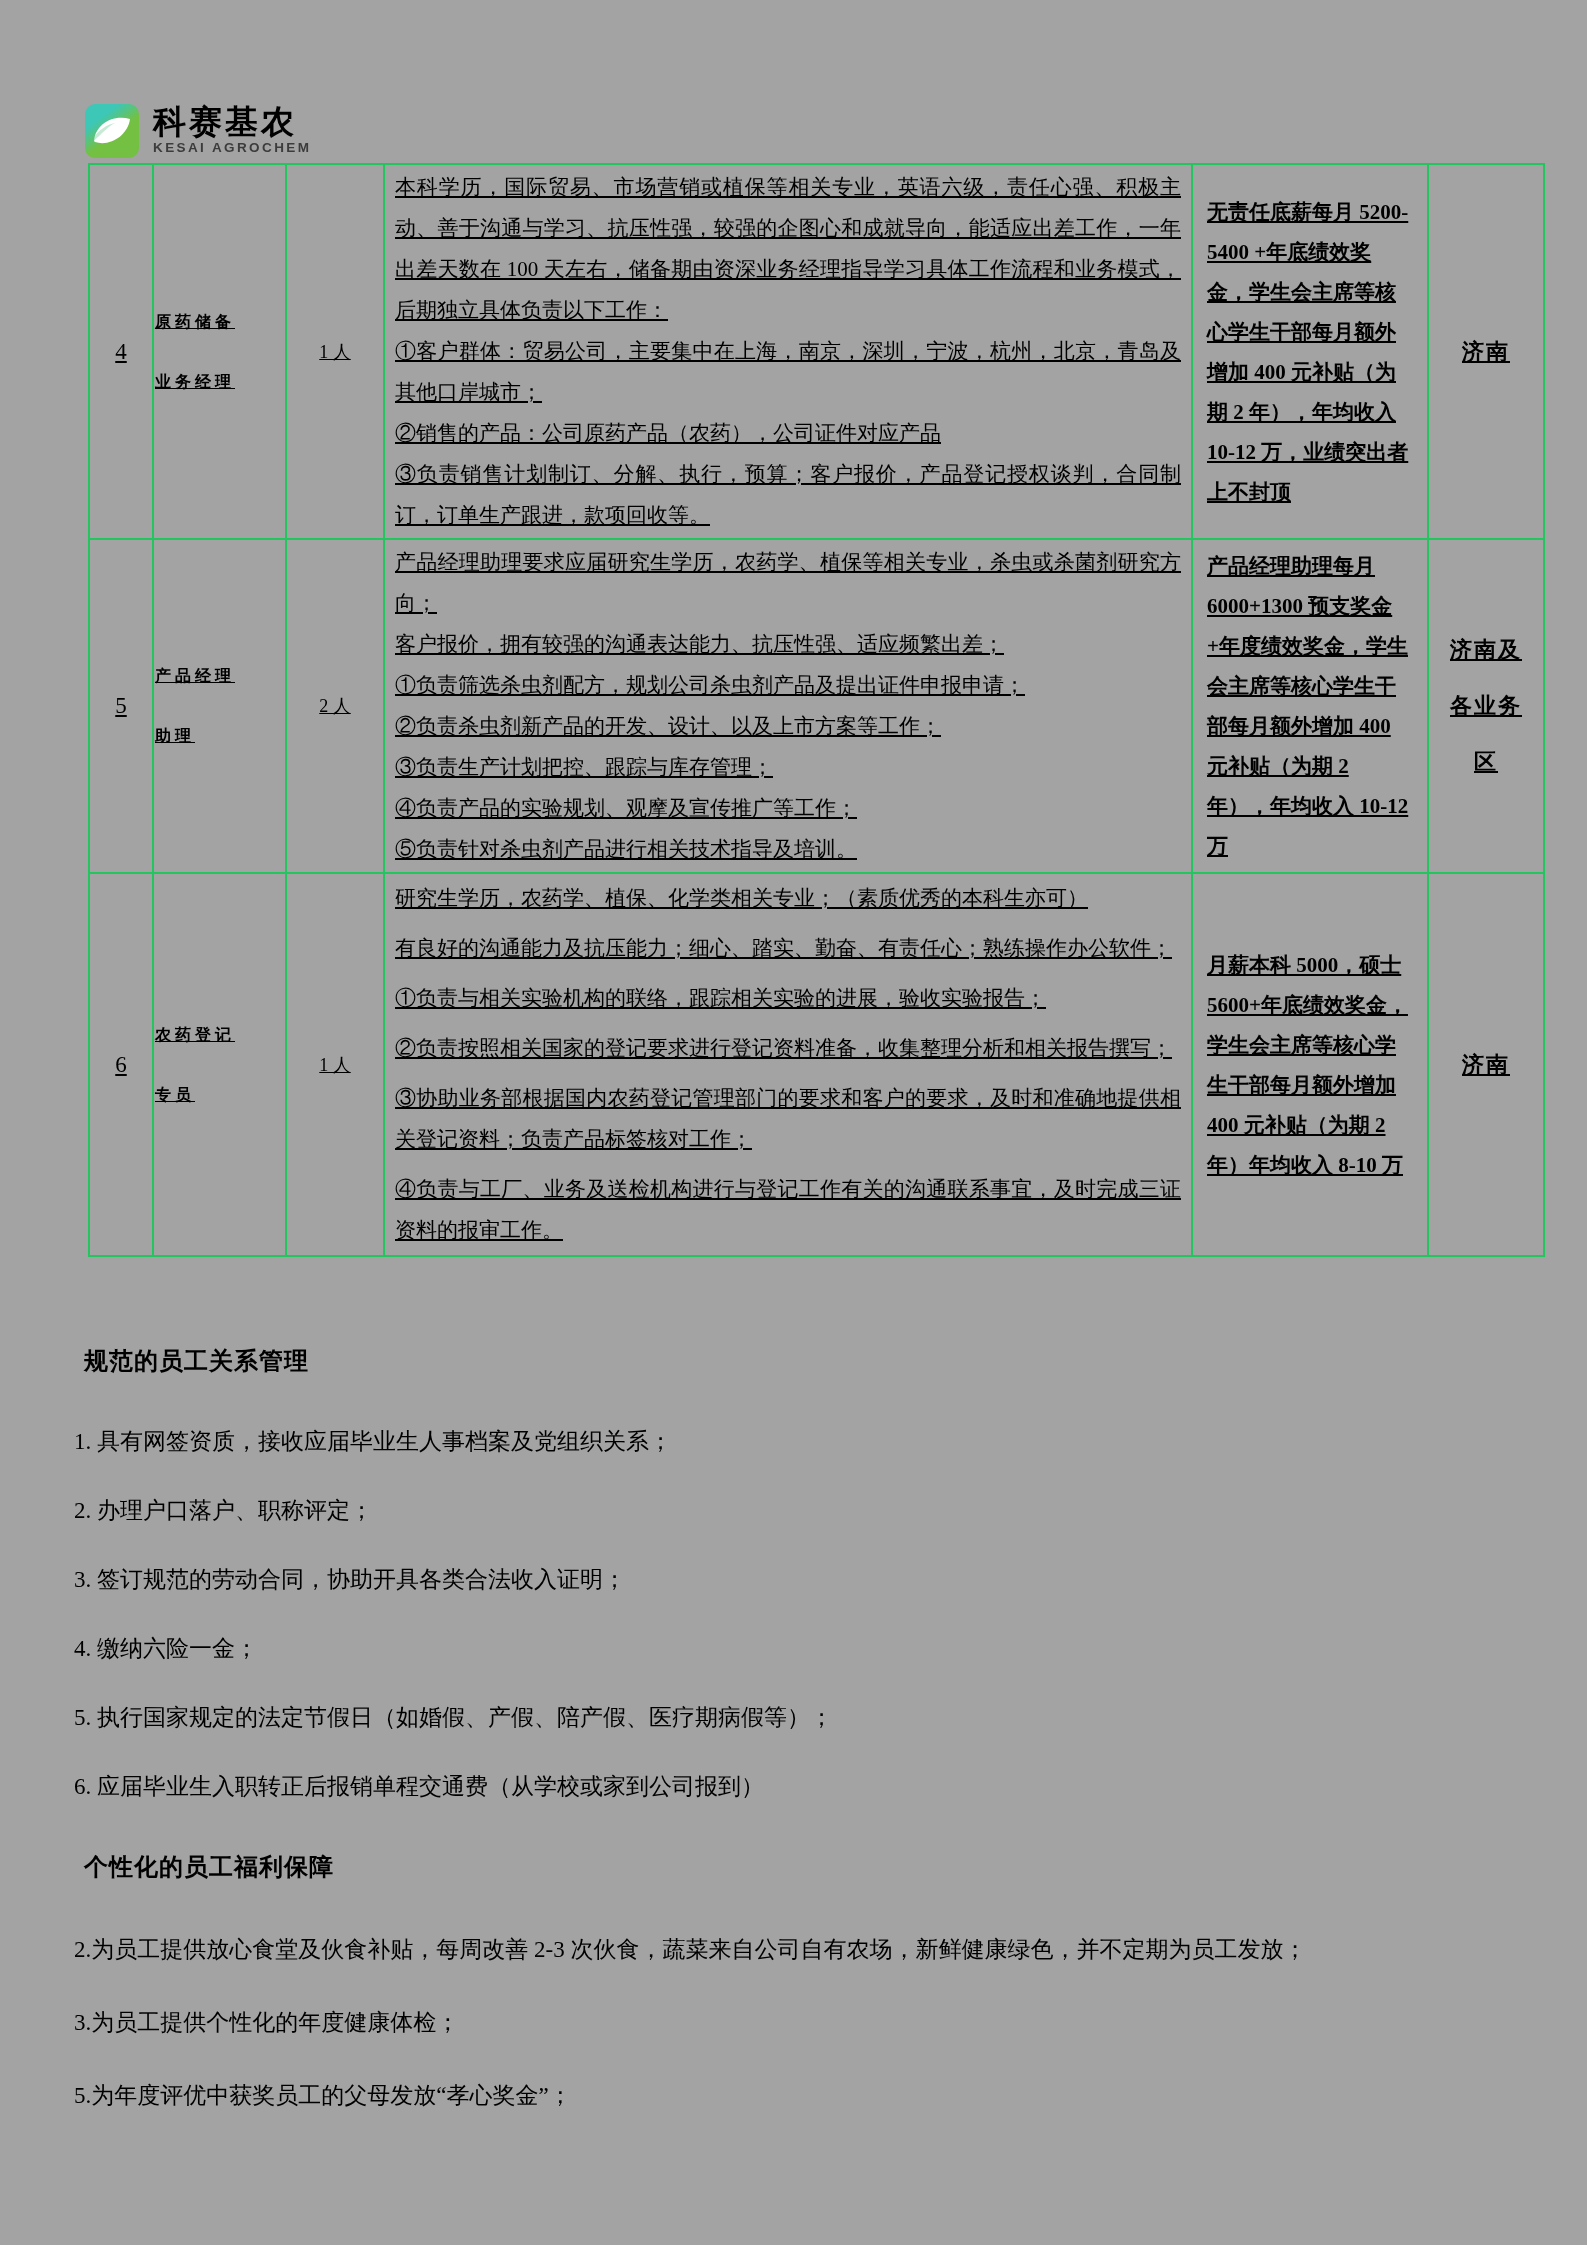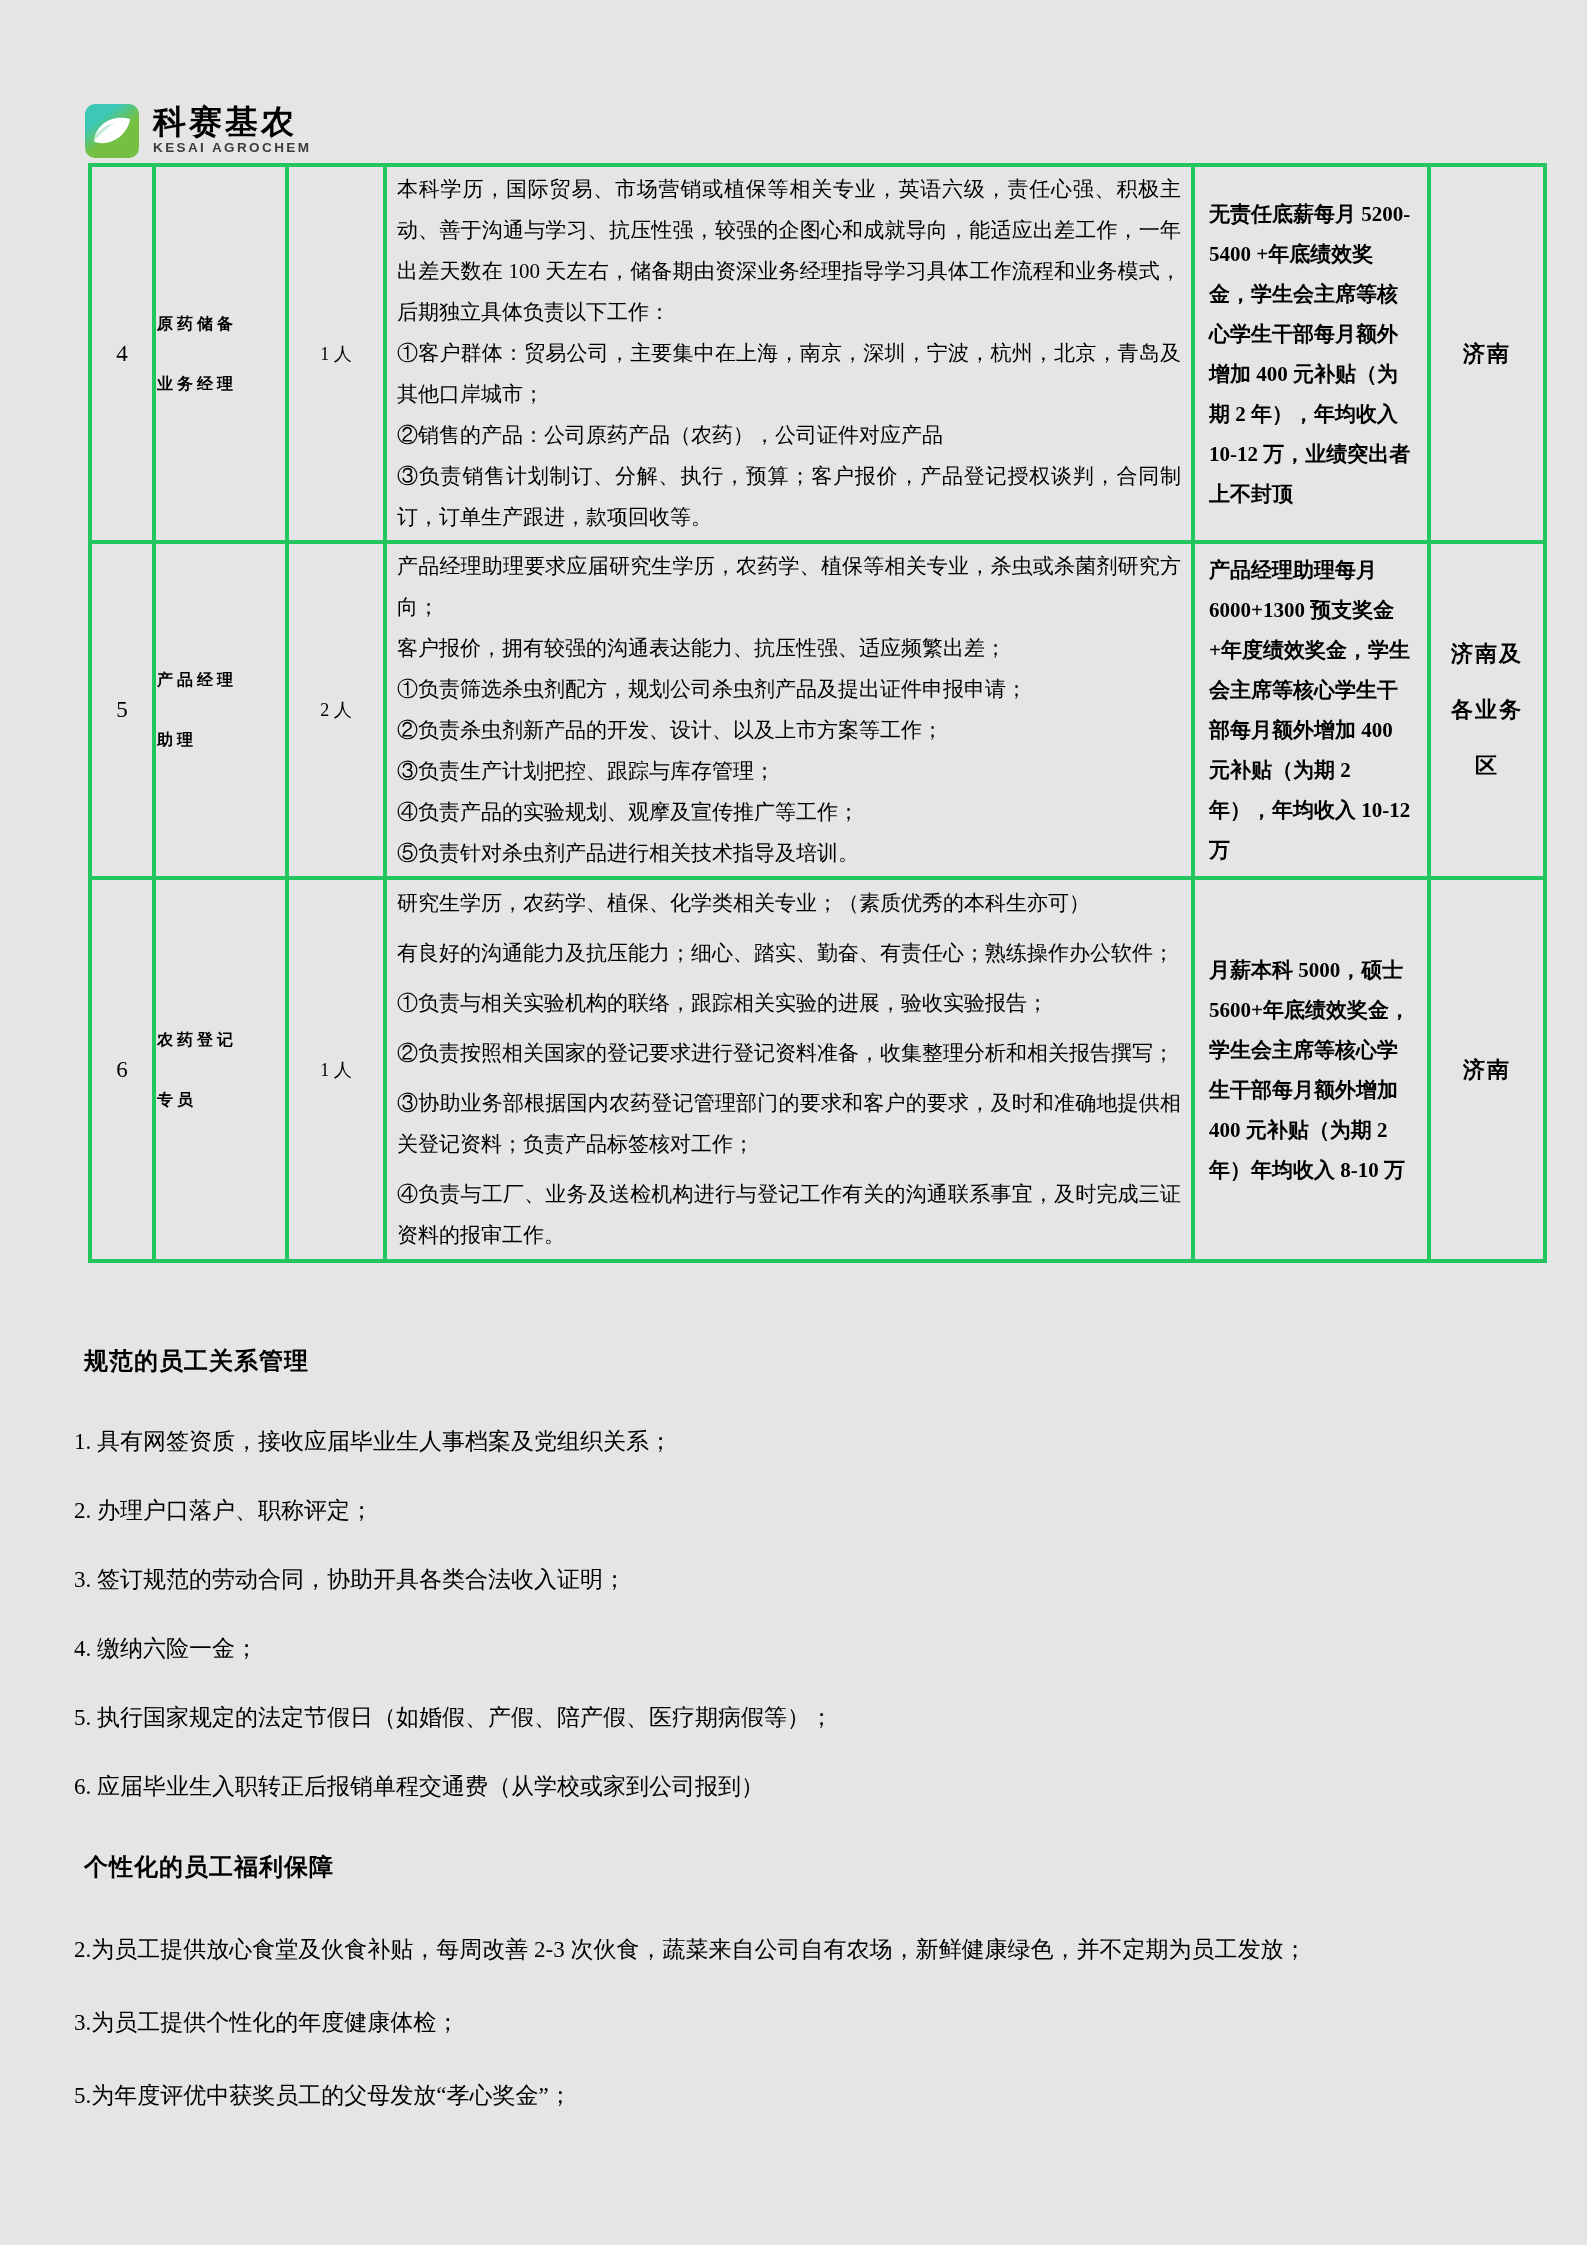--- a/index.html
+++ b/index.html
@@ -1,33 +1,33 @@
 <!DOCTYPE html>
 <html><head>
 <meta charset="utf-8">
 <style>
   html,body { margin:0; padding:0; background:#888; }
   .page {
     position:relative; width:1587px; height:2245px; margin:0 auto;
-    background:#e5e5e5; color:#000;
+    background:#a3a3a3; color:#000;
     font-family:"Liberation Serif","DejaVu Serif",serif;
     overflow:hidden;
   }
 
   
   .brand { position:absolute; left:85px; top:104px; display:flex; align-items:flex-start; }
   .brand-mark { width:54px; height:54px; flex:0 0 auto; }
   .brand-text { margin-left:14px; font-family:"Liberation Sans","DejaVu Sans",sans-serif; }
   .brand-cn { font-size:33px; font-weight:700; letter-spacing:3px; line-height:36px; }
   .brand-en { font-size:13.5px; letter-spacing:2.4px; color:#3c3c3c; line-height:16px; font-weight:600; }
 
   
   table.jobs { position:absolute; left:88px; top:163px; width:1455px;
     border-collapse:collapse; table-layout:fixed; }
-  table.jobs td { border:4px solid #22c55e; vertical-align:middle; overflow:hidden; }
+  table.jobs td { border:2px solid #22c55e; vertical-align:middle; overflow:hidden;text-decoration:underline; }
   tr.r-a { height:375px; } tr.r-b { height:334px; } tr.r-c { height:383px; }
 
   td.c-no  { text-align:center; font-size:23px; }
   td.c-pos { text-align:left; font-size:16px; font-weight:700; letter-spacing:4px; }
   td.c-pos div { line-height:60px; }
   td.c-cnt { text-align:center; font-size:18px; }
   td.c-desc { padding:2px 10px; font-size:21px; }
   td.c-desc p { margin:0; line-height:41px; text-align:justify; text-justify:inter-ideograph; }
   tr.r-c td.c-desc p + p { margin-top:9px; }
   td.c-sal { padding:4px 14px; font-size:21px; font-weight:700; }

